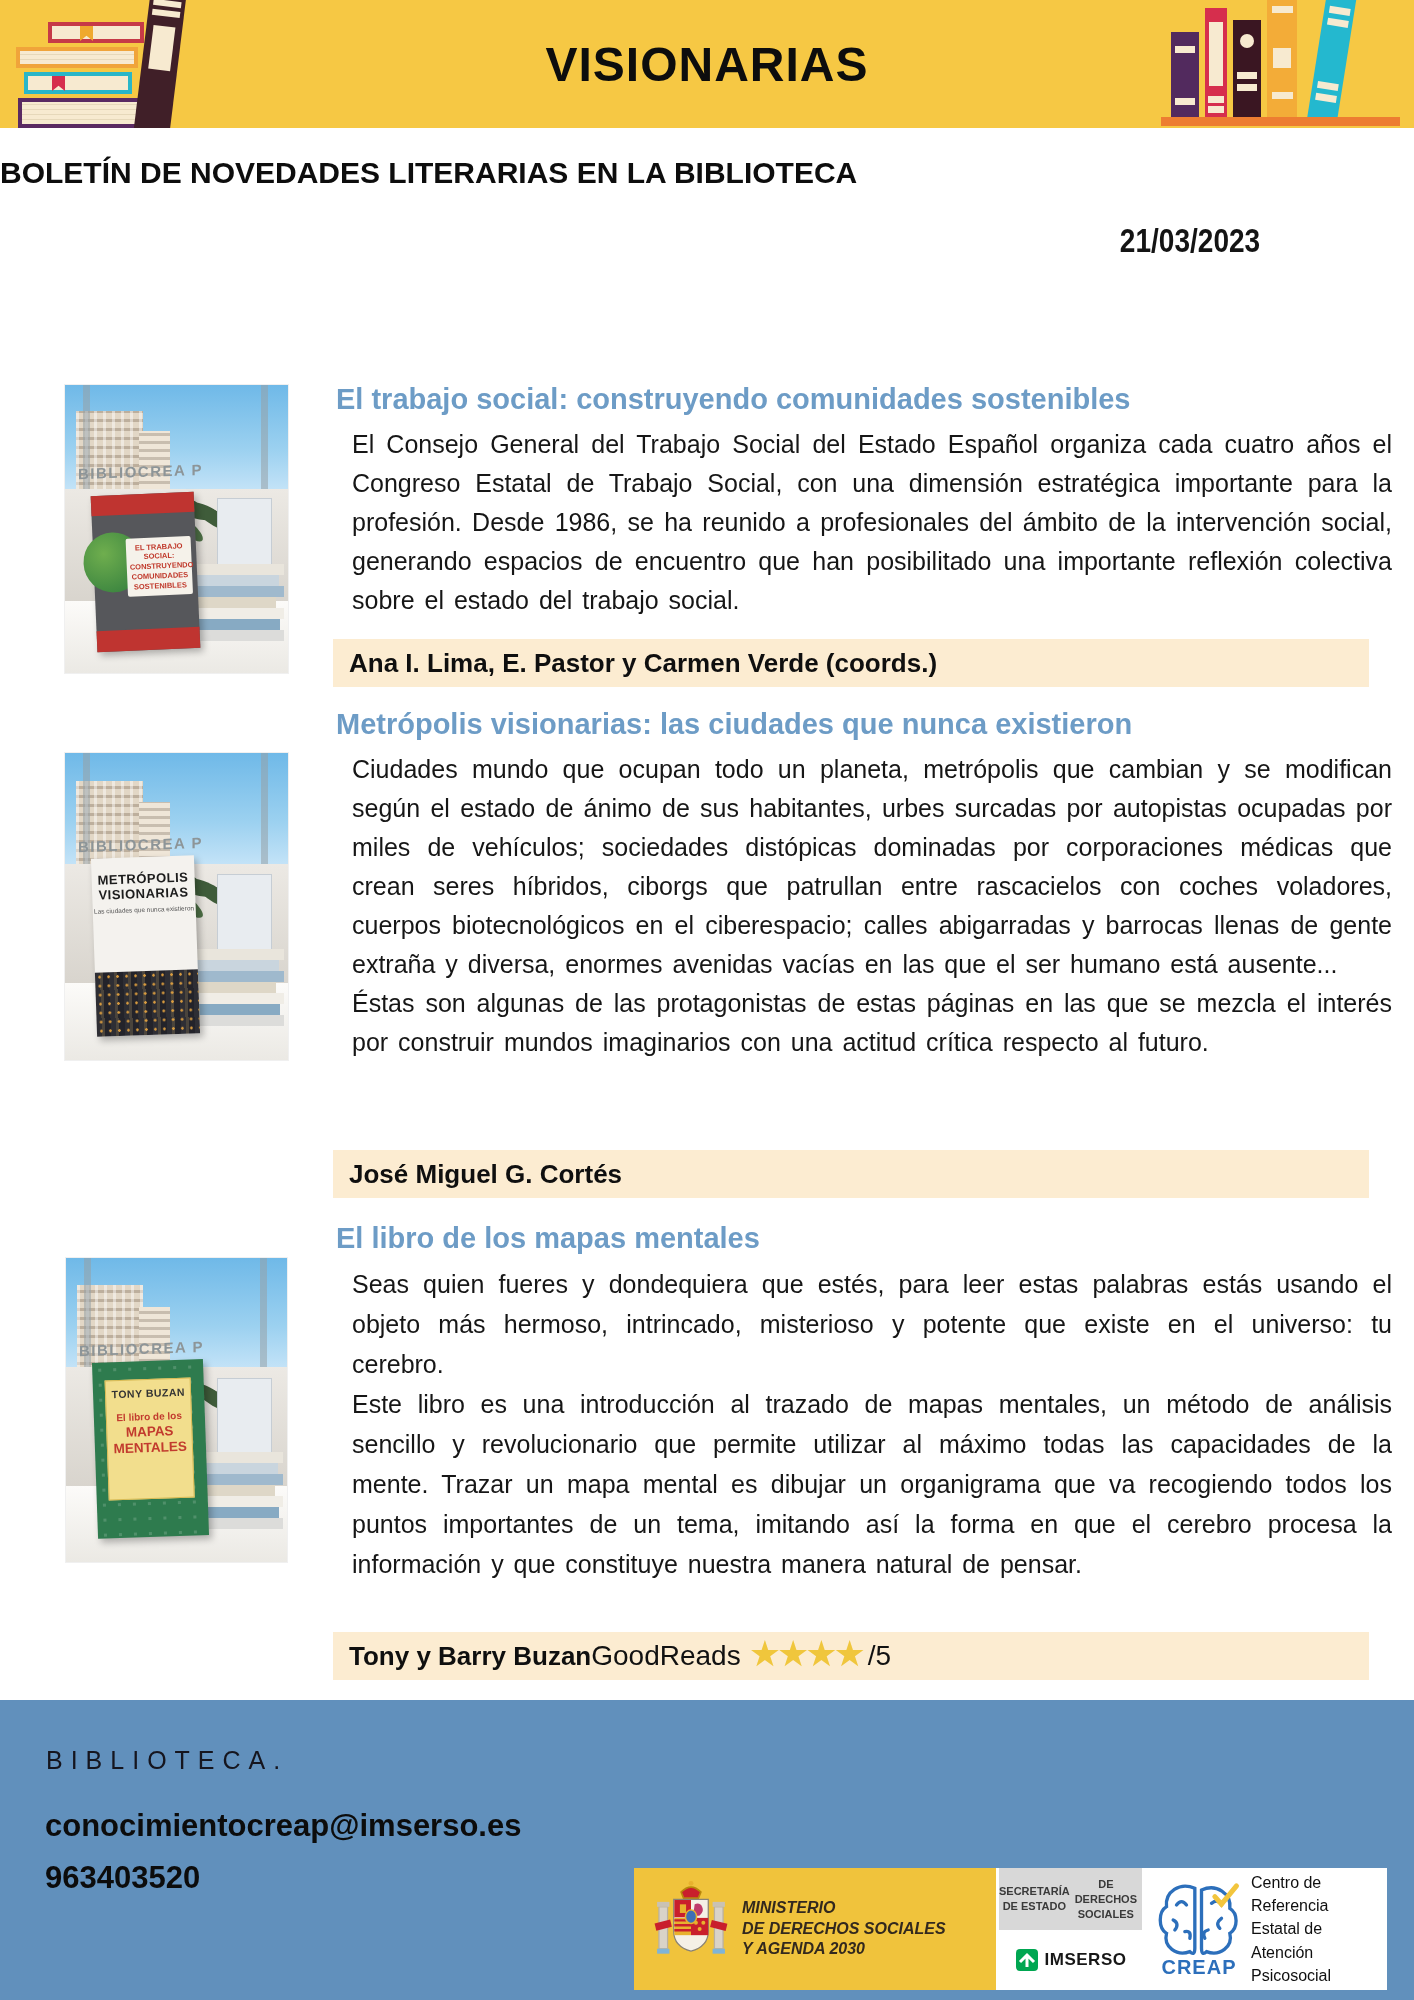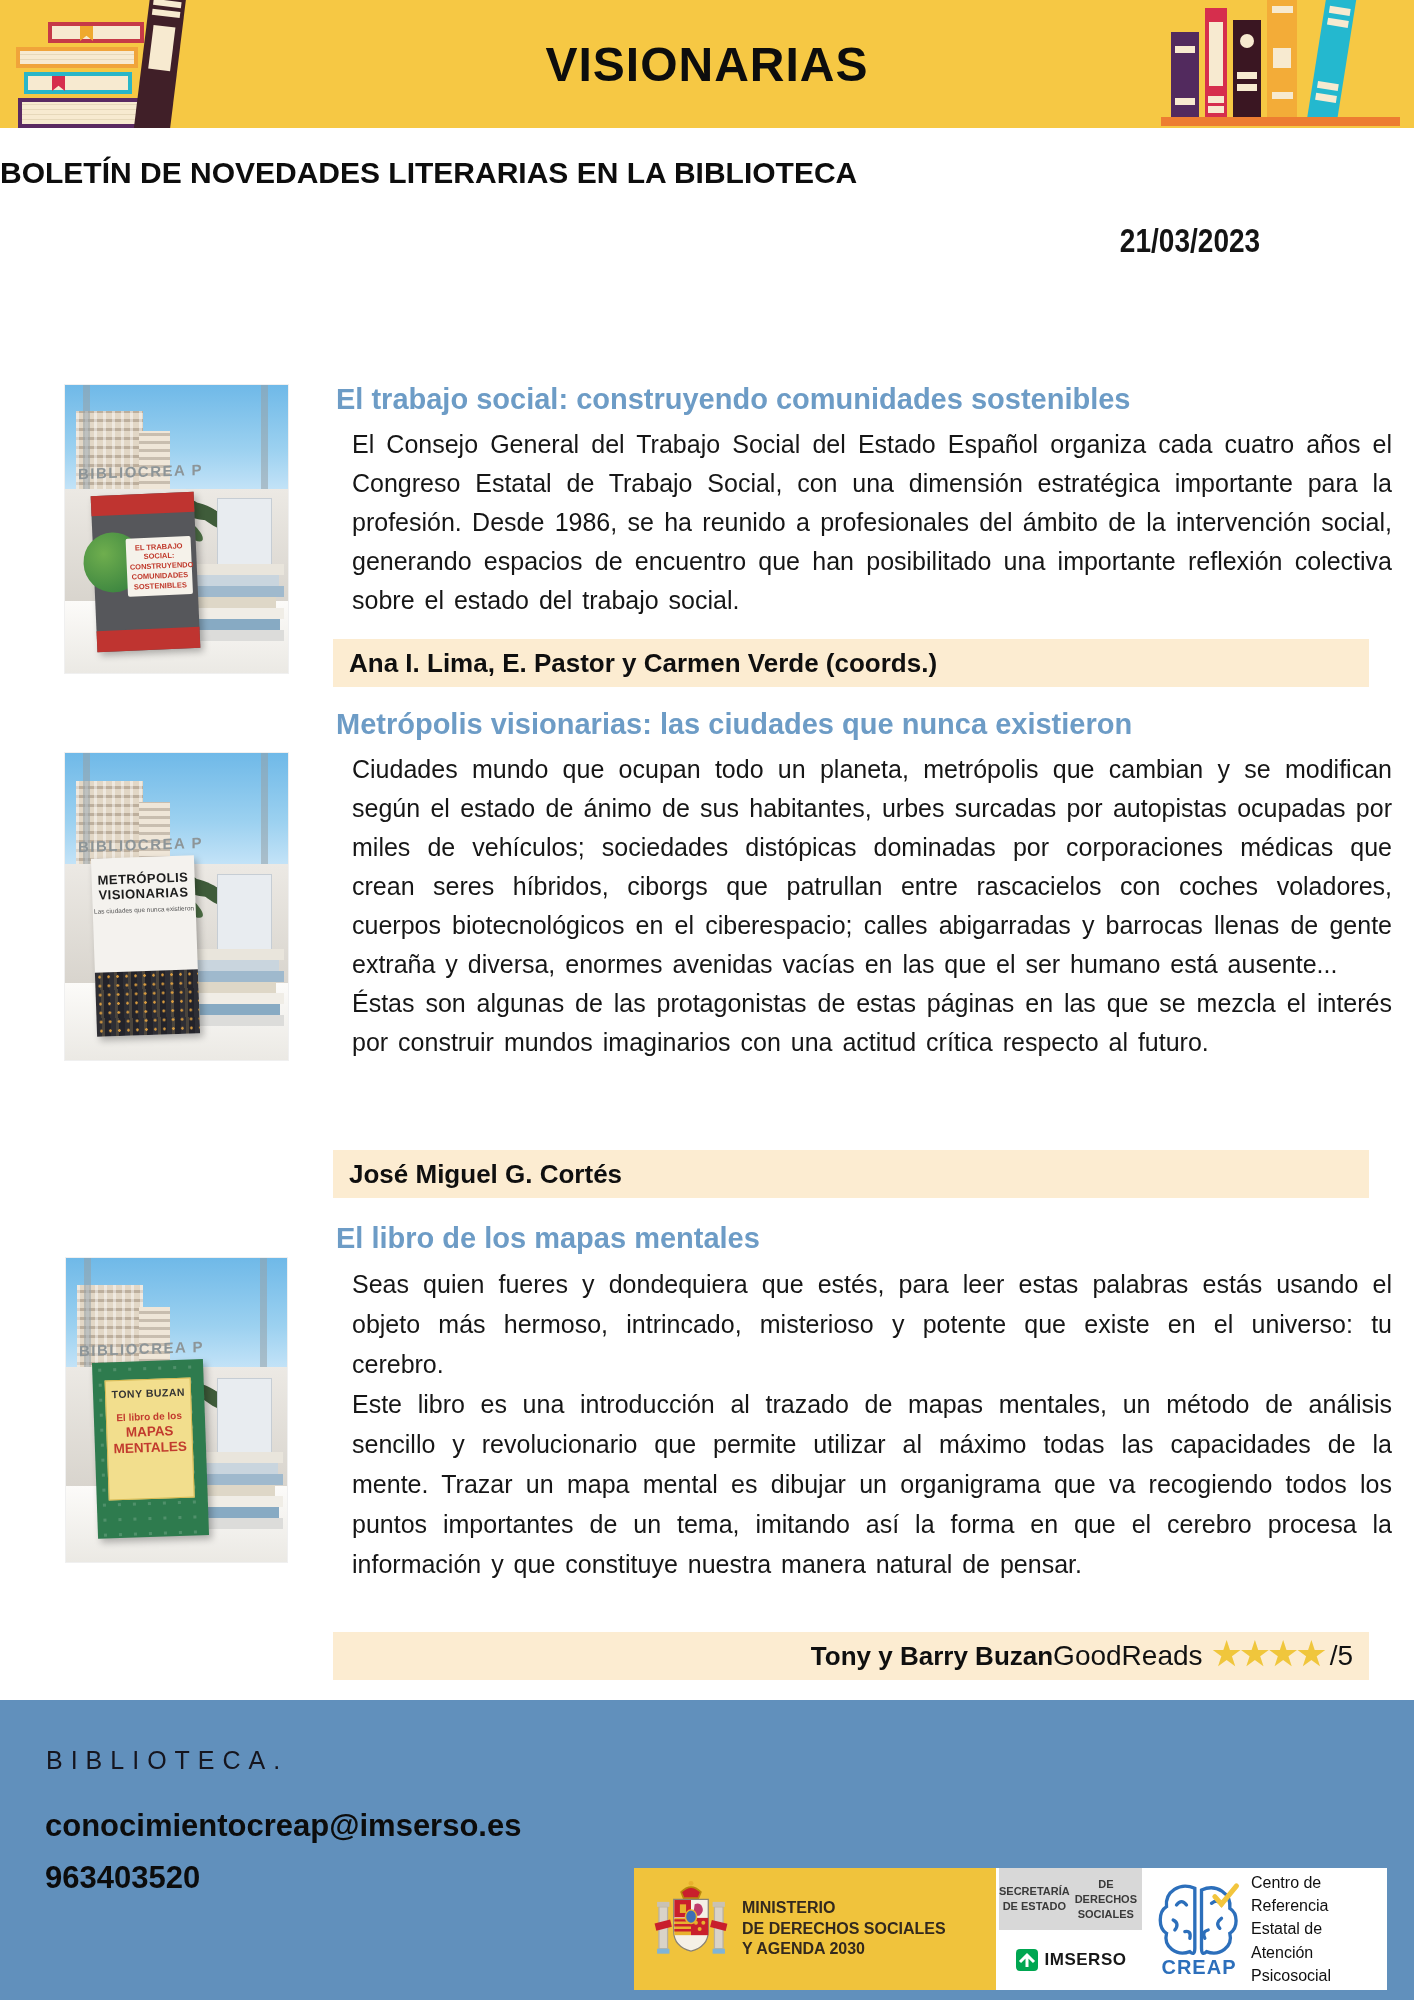--- a/index.html
+++ b/index.html
@@ -39,21 +39,21 @@
 
   
   .book-title{position:absolute;left:336px;width:1040px;font-size:29px;font-weight:700;
         color:var(--title_blue);}
   .book-body{position:absolute;left:352px;width:1040px;font-size:25px;line-height:39px;
         text-align:justify;word-spacing:3px;color:#161616;}
   .book-body p{margin:0;}
   .author-bar{position:absolute;left:333px;width:1036px;height:48px;background:var(--cream);
         display:flex;align-items:center;padding:0 16px;box-sizing:border-box;
         font-size:26px;font-weight:700;color:#0f0f0f;}
-  .bar-rating{justify-content:flex-end;}
+  .bar-rating{justify-content:flex-start;}
   .rating{display:flex;align-items:center;font-weight:400;font-size:28px;color:#111;}
   .stars{color:var(--gold);font-size:36px;letter-spacing:-4px;margin:0 6px 4px 8px;}
 
   .t1{top:383px;} .b1{top:425px;} .bar1{top:639px;}
   .t2{top:708px;} .b2{top:750px;} .bar2{top:1150px;}
   .t3{top:1222px;} .b3{top:1264px;} .bar3{top:1632px;}
 
   
   .photo{position:absolute;overflow:hidden;background:#cfe3f2;box-shadow:0 0 0 1px rgba(0,0,0,.06);}
   .p1{left:65px;top:385px;width:223px;height:288px;}
@@ -110,21 +110,21 @@
   .fb3 .t{margin-top:2px;font-size:13.5px;font-weight:800;color:#C23B2E;text-align:center;line-height:1.15;}
 
   
   .footer{position:absolute;left:0;top:1700px;width:100%;height:300px;background:var(--blue);}
   .f-label{position:absolute;left:46px;top:46px;font-size:25px;letter-spacing:8px;color:#15151E;}
   .f-email{position:absolute;left:45px;top:108px;font-size:31px;font-weight:800;color:#0c0c0c;}
   .f-phone{position:absolute;left:45px;top:160px;font-size:31px;font-weight:800;color:#0c0c0c;}
   .logos{position:absolute;left:634px;top:168px;width:753px;height:122px;background:#fff;
         display:flex;gap:3px;}
   .seg-ministry{width:362px;background:var(--ministry_yellow);display:flex;align-items:center;
-        padding-left:20px;gap:14px;box-sizing:border-box;}
+        padding-left:20px;gap:14px;box-sizing:border-box;font-style:italic;}
   .seg-ministry .mtx{font-size:16px;font-weight:600;color:#33291e;line-height:1.3;}
   .seg-mid{width:143px;display:flex;flex-direction:column;}
   .mid-top{flex:1.05;background:#D8D8D8;display:flex;flex-direction:row;align-items:center;
         justify-content:center;font-size:11px;font-weight:700;color:#3a3a3a;line-height:1.35;text-align:center;}
   .mid-bottom{flex:1;background:#fff;display:flex;align-items:center;justify-content:center;gap:6px;}
   .imserso-name{font-size:17px;font-weight:800;color:#171717;letter-spacing:.5px;}
   .seg-creap{flex:1;background:#fff;display:flex;align-items:center;padding:4px 6px 4px 2px;box-sizing:border-box;}
   .creap-left{width:104px;display:flex;flex-direction:column;align-items:center;}
   .creap-name{font-size:20px;font-weight:700;color:var(--creap_blue);letter-spacing:1px;margin-top:-4px;}
   .creap-right{flex:1;font-size:16px;color:#0f0f0f;line-height:1.45;}

